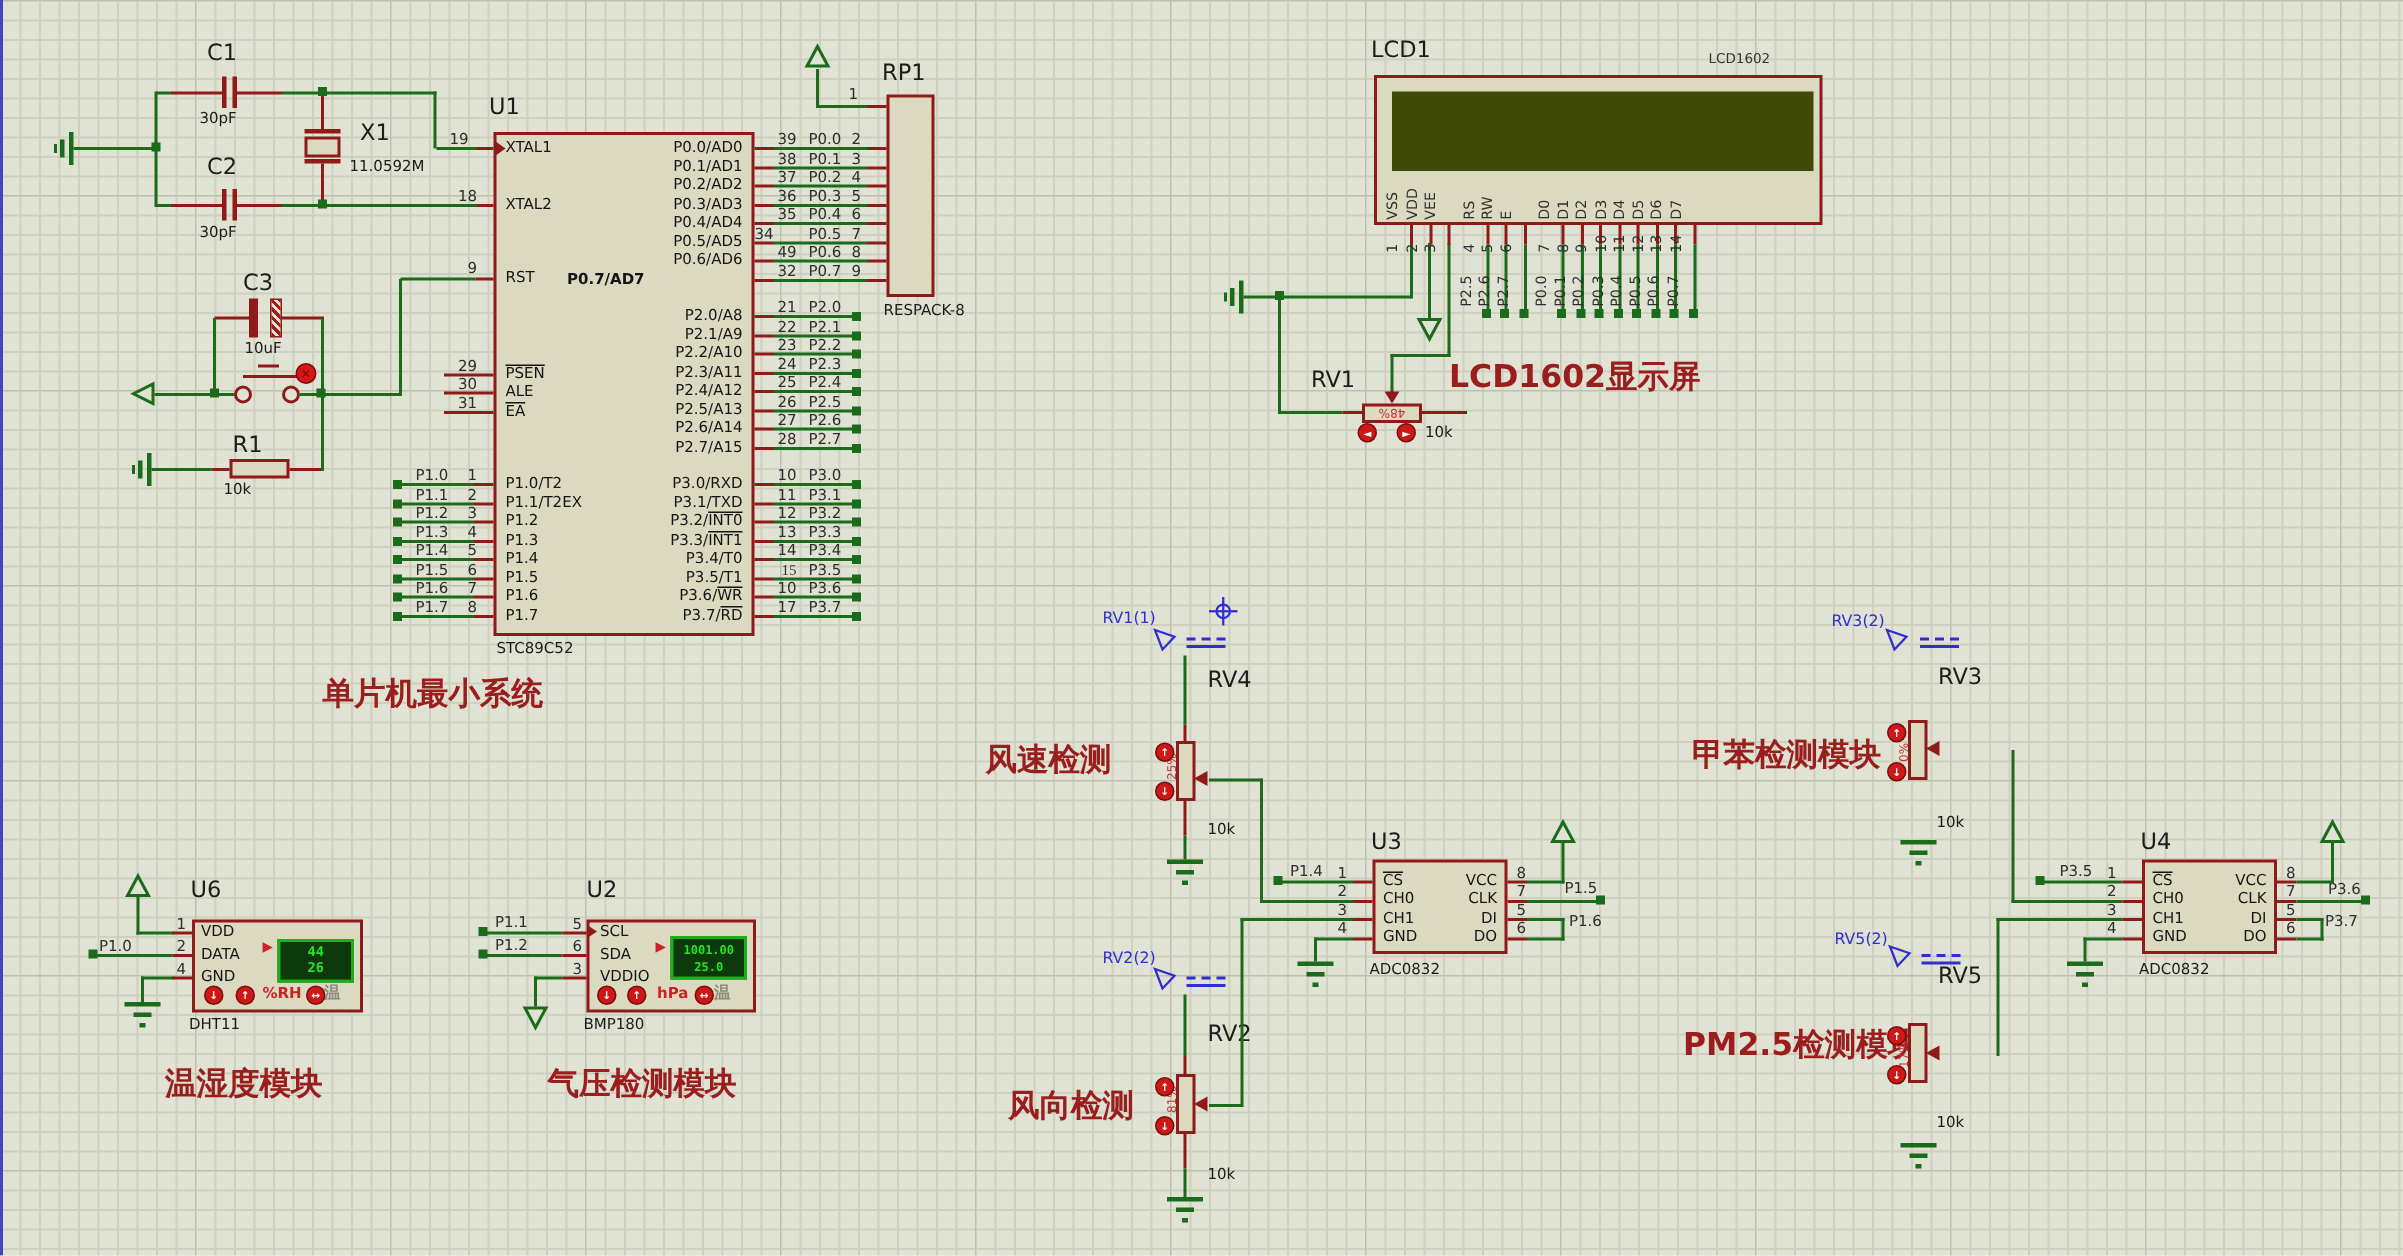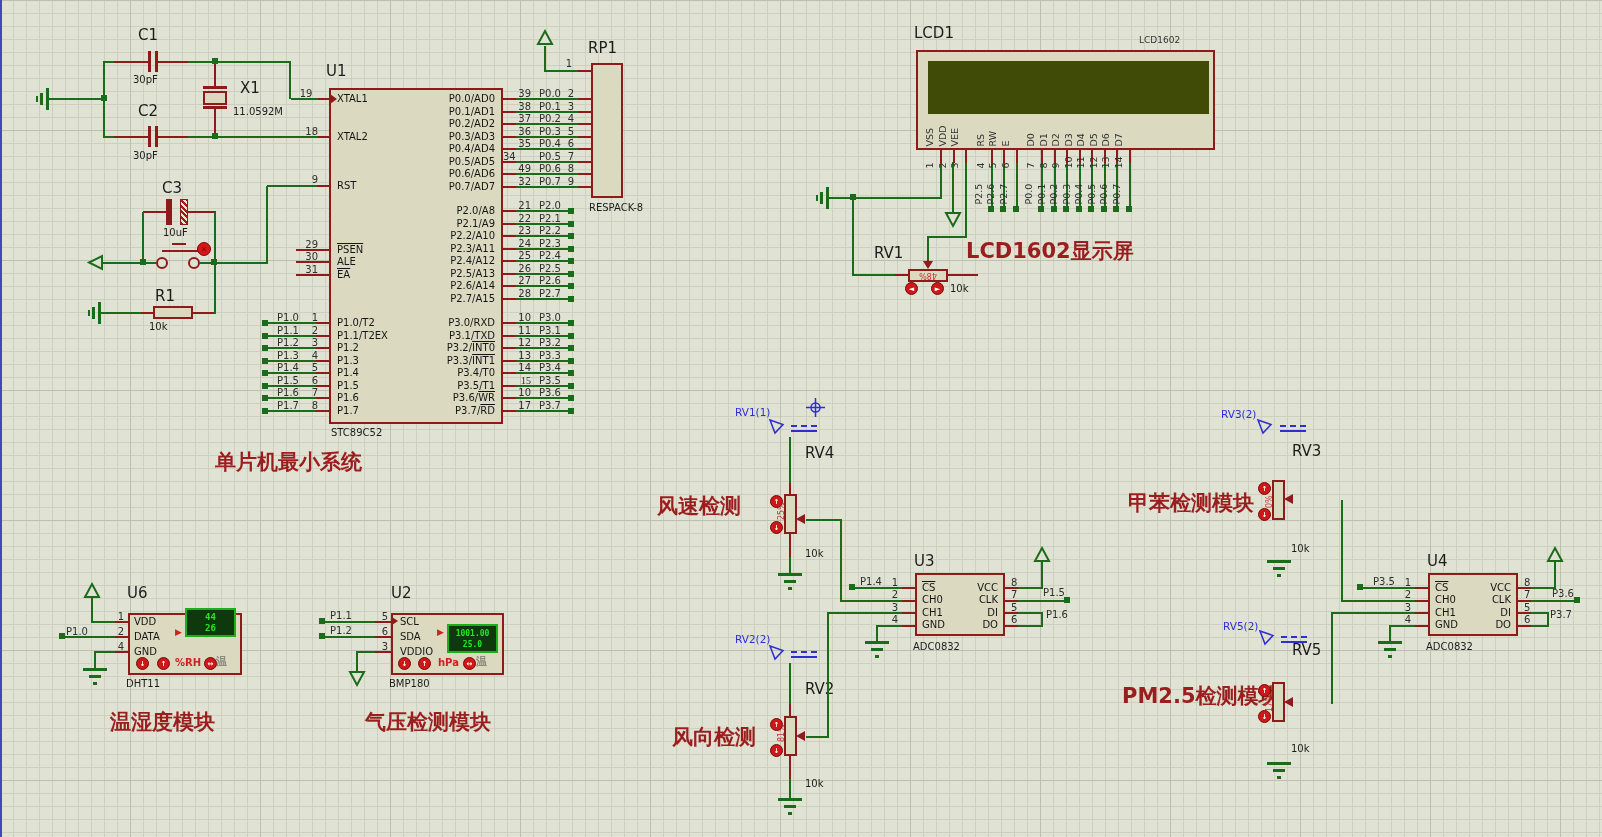--- a/index.html
+++ b/index.html
@@ -122,21 +122,21 @@
   <div class="body" style="left:128px;top:613px;width:114px;height:62px"></div>
   <span class="t ref" style="left:127px;top:585px">U6</span>
   <span class="t val" style="left:126px;top:678px">DHT11</span>
   <span class="t pn" style="left:134px;top:616px">VDD</span>
   <span class="t pn" style="left:134px;top:631px">DATA</span>
   <span class="t pn" style="left:134px;top:646px">GND</span>
   <span class="t num" style="left:100px;top:611px;width:24px;text-align:right">1</span>
   <span class="t num" style="left:100px;top:626px;width:24px;text-align:right">2</span>
   <span class="t num" style="left:100px;top:641px;width:24px;text-align:right">4</span>
   <span class="t net" style="left:66px;top:626px">P1.0</span>
-  <div class="scr" style="left:185px;top:608px;width:51px;height:29px">
+  <div class="scr" style="left:185px;top:626px;width:51px;height:29px">
     <span>44</span>
     <span>26</span>
   </div>
   <span class="mark" style="left:175px;top:628px">▶</span>
   <span class="unit" style="left:175px;top:658px">%RH</span>
   <span class="adj" style="left:216px;top:656px">温</span>
 
   <div class="body" style="left:391px;top:613px;width:113px;height:62px"></div>
   <span class="t ref" style="left:391px;top:585px">U2</span>
   <span class="t val" style="left:389px;top:678px">BMP180</span>
@@ -489,21 +489,21 @@
     <span class="t num" style="left: 503px; top: 163px; width: 28px; text-align: right;">49</span>
     <span class="t net" style="left: 539px; top: 163px;">P0.6</span>
     <span class="t num" style="left: 558px; top: 163px; width: 16px; text-align: right;">8</span>
     <span class="t pn" style="left: 378px; top: 168px; width: 117px; text-align: right;"><span>P0.6/AD6</span></span>
     <div class="w r" style="left: 503px; top: 186px; width: 13px; height: 2px;"></div>
     <div class="w g" style="left: 516px; top: 186px; width: 62px; height: 2px;"></div>
     <div class="w r" style="left: 578px; top: 186px; width: 13px; height: 2px;"></div>
     <span class="t num" style="left: 503px; top: 176px; width: 28px; text-align: right;">32</span>
     <span class="t net" style="left: 539px; top: 176px;">P0.7</span>
     <span class="t num" style="left: 558px; top: 176px; width: 16px; text-align: right;">9</span>
-    <span class="t pn" style="left: 378px; top: 181px; width: 117px; text-align: right;"><span>P0.7/AD7</span></span>
+    <span class="t pn" style="left: 378px; top: 181px; width: 117px; text-align: left; font-weight: bold;"><span>P0.7/AD7</span></span>
     <div class="w r" style="left: 503px; top: 210px; width: 13px; height: 2px;"></div>
     <div class="w g" style="left: 516px; top: 210px; width: 56px; height: 2px;"></div>
     <div class="sq" style="left: 568px; top: 208px;"></div>
     <span class="t num" style="left: 503px; top: 200px; width: 28px; text-align: right;">21</span>
     <span class="t net" style="left: 539px; top: 200px;">P2.0</span>
     <span class="t pn" style="left: 378px; top: 205px; width: 117px; text-align: right;"><span>P2.0/A8</span></span>
     <div class="w r" style="left: 503px; top: 223px; width: 13px; height: 2px;"></div>
     <div class="w g" style="left: 516px; top: 223px; width: 56px; height: 2px;"></div>
     <div class="sq" style="left: 568px; top: 221px;"></div>
     <span class="t num" style="left: 503px; top: 213px; width: 28px; text-align: right;">22</span>

